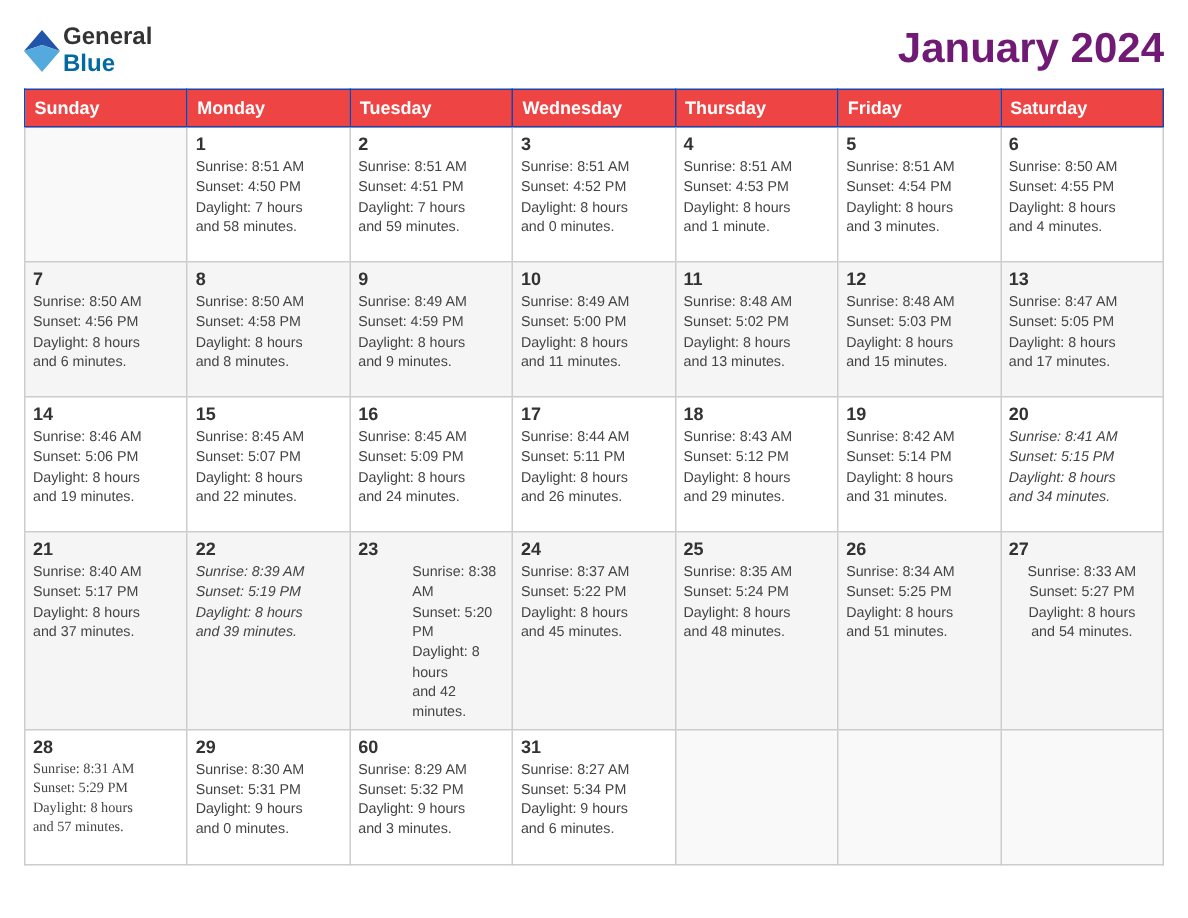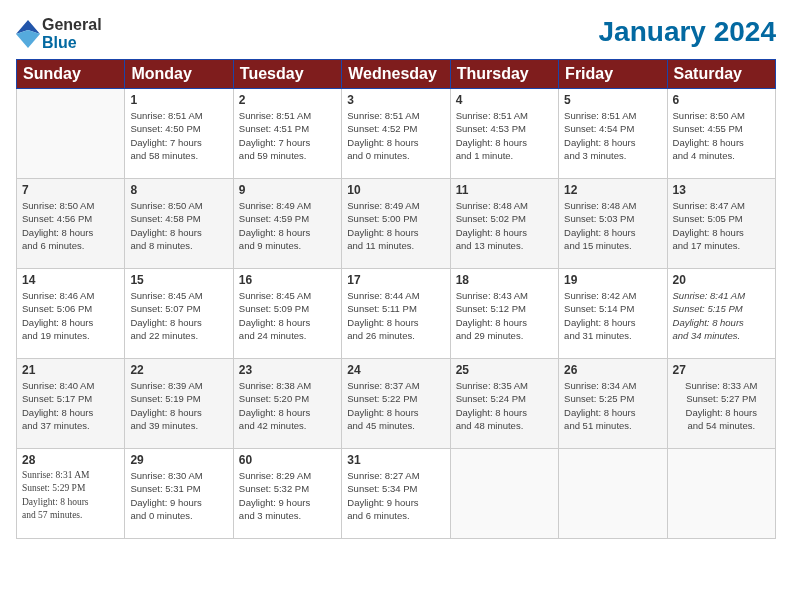--- a/index.html
+++ b/index.html
@@ -45,37 +45,37 @@
       width: 24px;
       height: 28px;
       margin-right: 2px;
     }
     .title-block {
       text-align: right;
     }
     .main-title {
       font-size: 28px;
       font-weight: bold;
-      color: #0369a1;
+      color: #701a75;
     }
     .subtitle {
       font-size: 14px;
       color: #555;
     }
     .calendar {
       width: 100%;
       border-collapse: collapse;
       table-layout: fixed;
     }
     .calendar th {
-      background: #7f1d1d;
+      background: #ef4444;
       color: #fff;
       text-align: left;
       padding: 5px 6px;
-      font-size: 16px;
+      font-size: 12px;
       font-weight: bold;
       border: 1px solid #1a44aa;
     }
     .calendar td {
       border: 1px solid #ccc;
       vertical-align: top;
       padding: 4px 5px;
       height: 90px;
       background: #fff;
     }
@@ -281,28 +281,28 @@
         <tr>
           <td>
             <span class="day-num">21</span>
             <div class="day-info" style="white-space: pre-line;">Sunrise: 8:40 AM
 Sunset: 5:17 PM
 Daylight: 8 hours
 and 37 minutes.</div>
           </td>
           <td>
             <span class="day-num">22</span>
-            <div class="day-info" style="white-space: pre-line;">Sunrise: 8:39 AM
+            <div class="day-info" style="white-space: pre-line; font-style: italic;">Sunrise: 8:39 AM
 Sunset: 5:19 PM
 Daylight: 8 hours
 and 39 minutes.</div>
           </td>
           <td>
             <span class="day-num">23</span>
-            <div class="day-info" style="white-space: pre-line;">Sunrise: 8:38 AM
+            <div class="day-info" style="white-space: pre-line; margin-left: 36px;">Sunrise: 8:38 AM
 Sunset: 5:20 PM
 Daylight: 8 hours
 and 42 minutes.</div>
           </td>
           <td>
             <span class="day-num">24</span>
             <div class="day-info" style="white-space: pre-line;">Sunrise: 8:37 AM
 Sunset: 5:22 PM
 Daylight: 8 hours
 and 45 minutes.</div>

